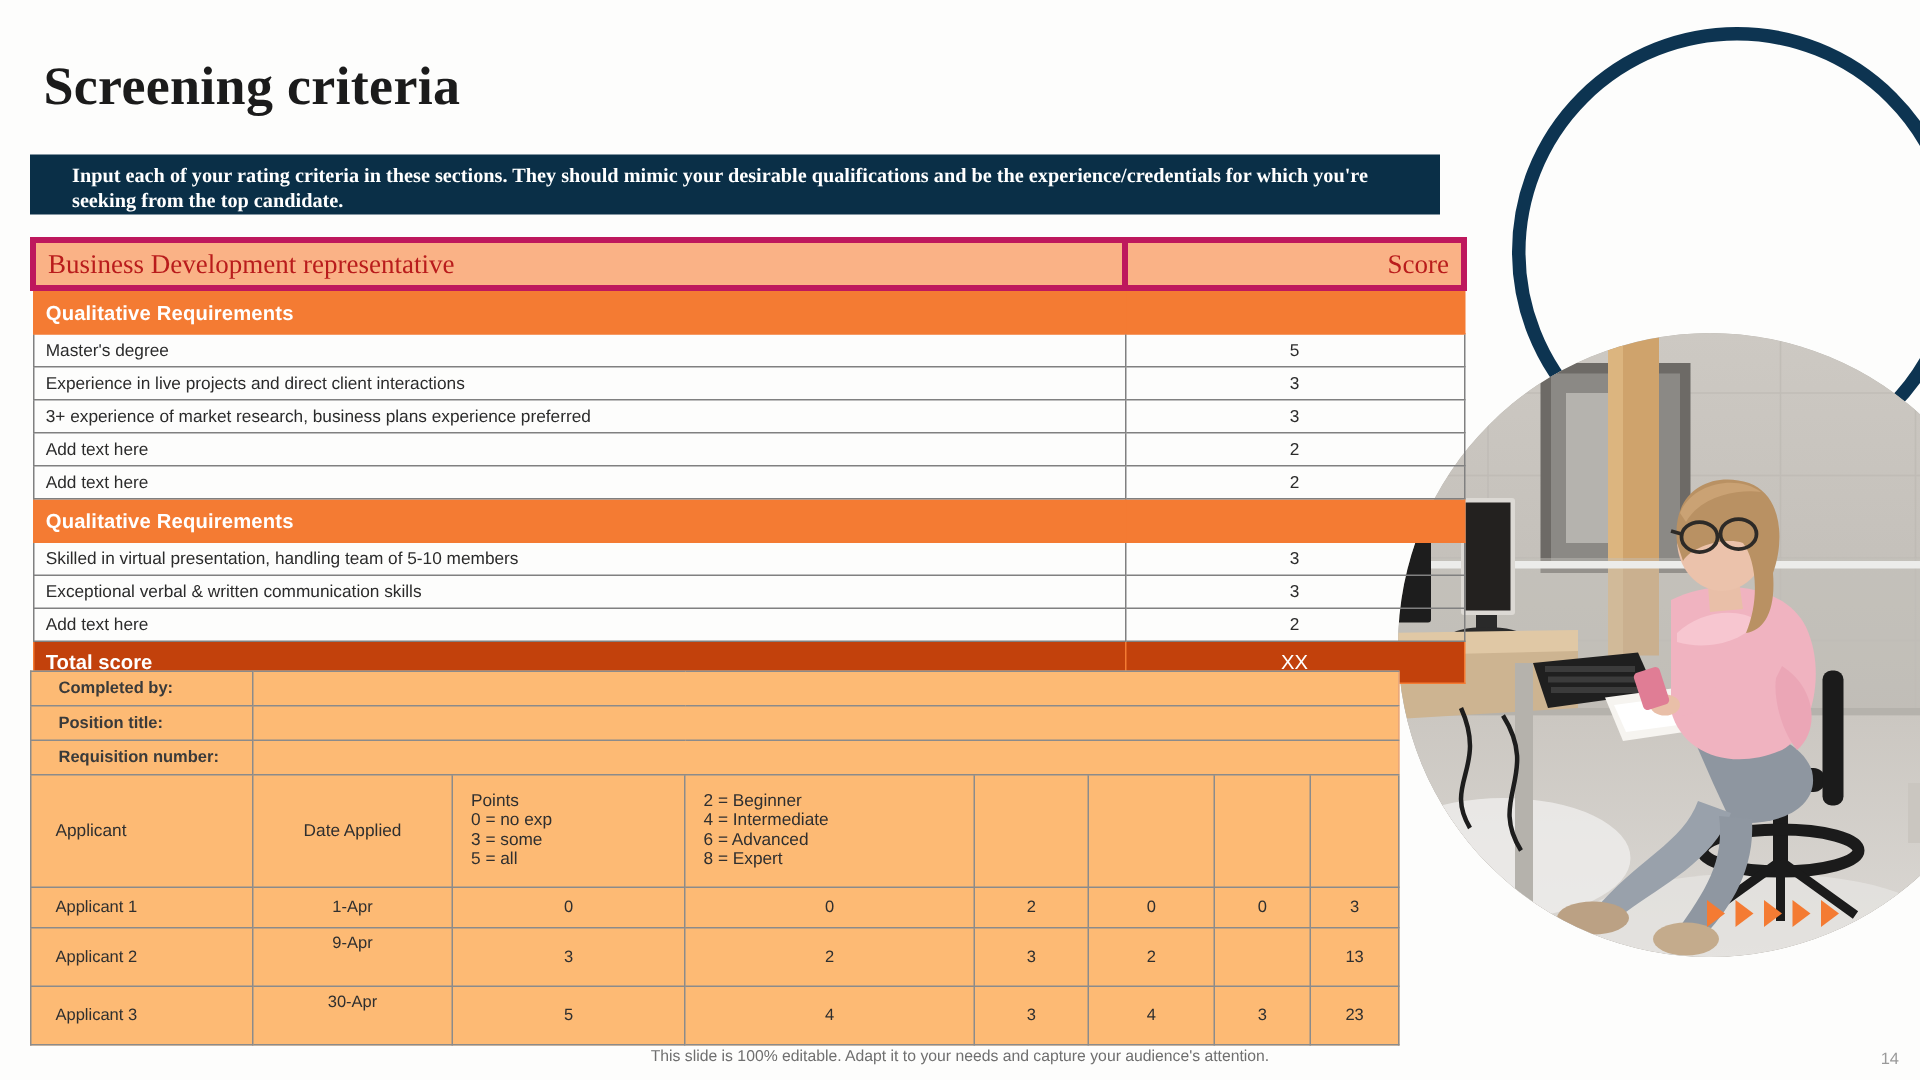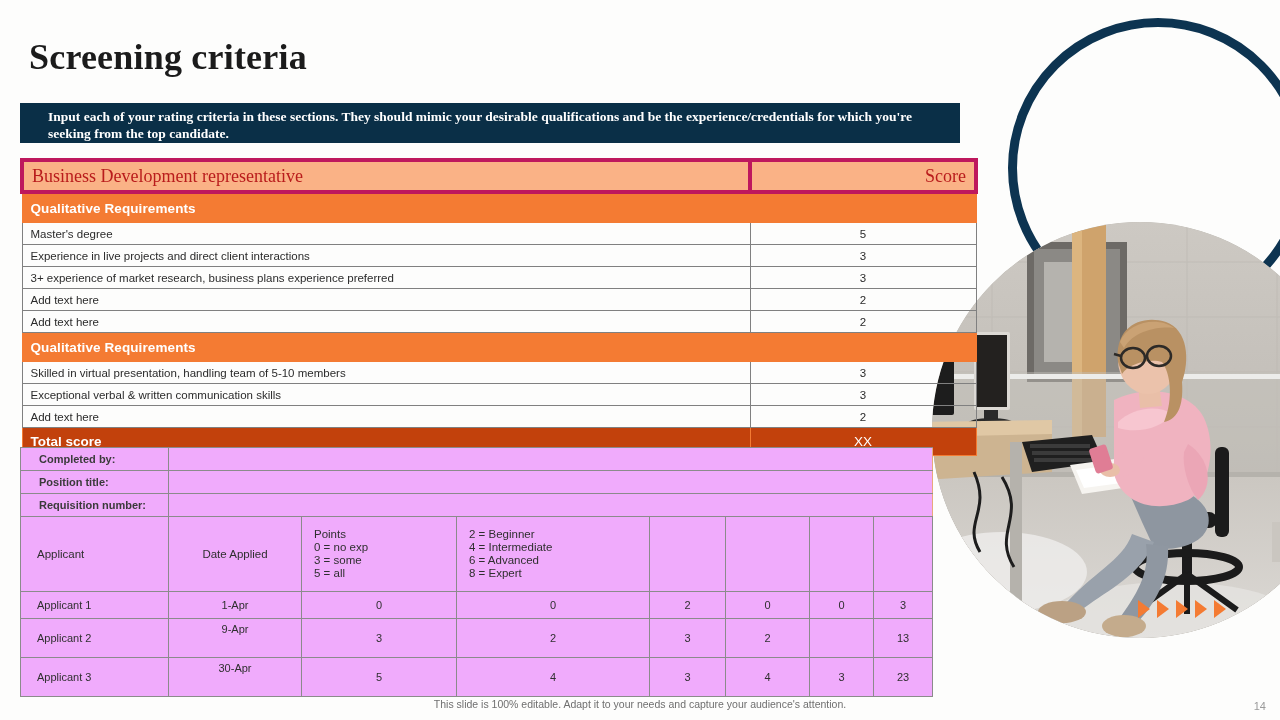--- a/index.html
+++ b/index.html
@@ -152,21 +152,21 @@
   
   #applicant-table {
     position: absolute;
     left: 20px;
     top: 447px;
     width: 912px;
     border-collapse: collapse;
     border: 1px solid #e8a87c;
     z-index: 4;
     table-layout: fixed;
-    background: #f0abfc;
+    background: #fdba74;
   }
   #applicant-table td {
     border: 1px solid #8b8b8b;
     font-size: 11px;
     color: #2f2f2f;
     padding: 2px 6px;
     vertical-align: middle;
   }
   #applicant-table tr.meta-row td { height: 18px; }
   #applicant-table tr.meta-row td.meta-label {

